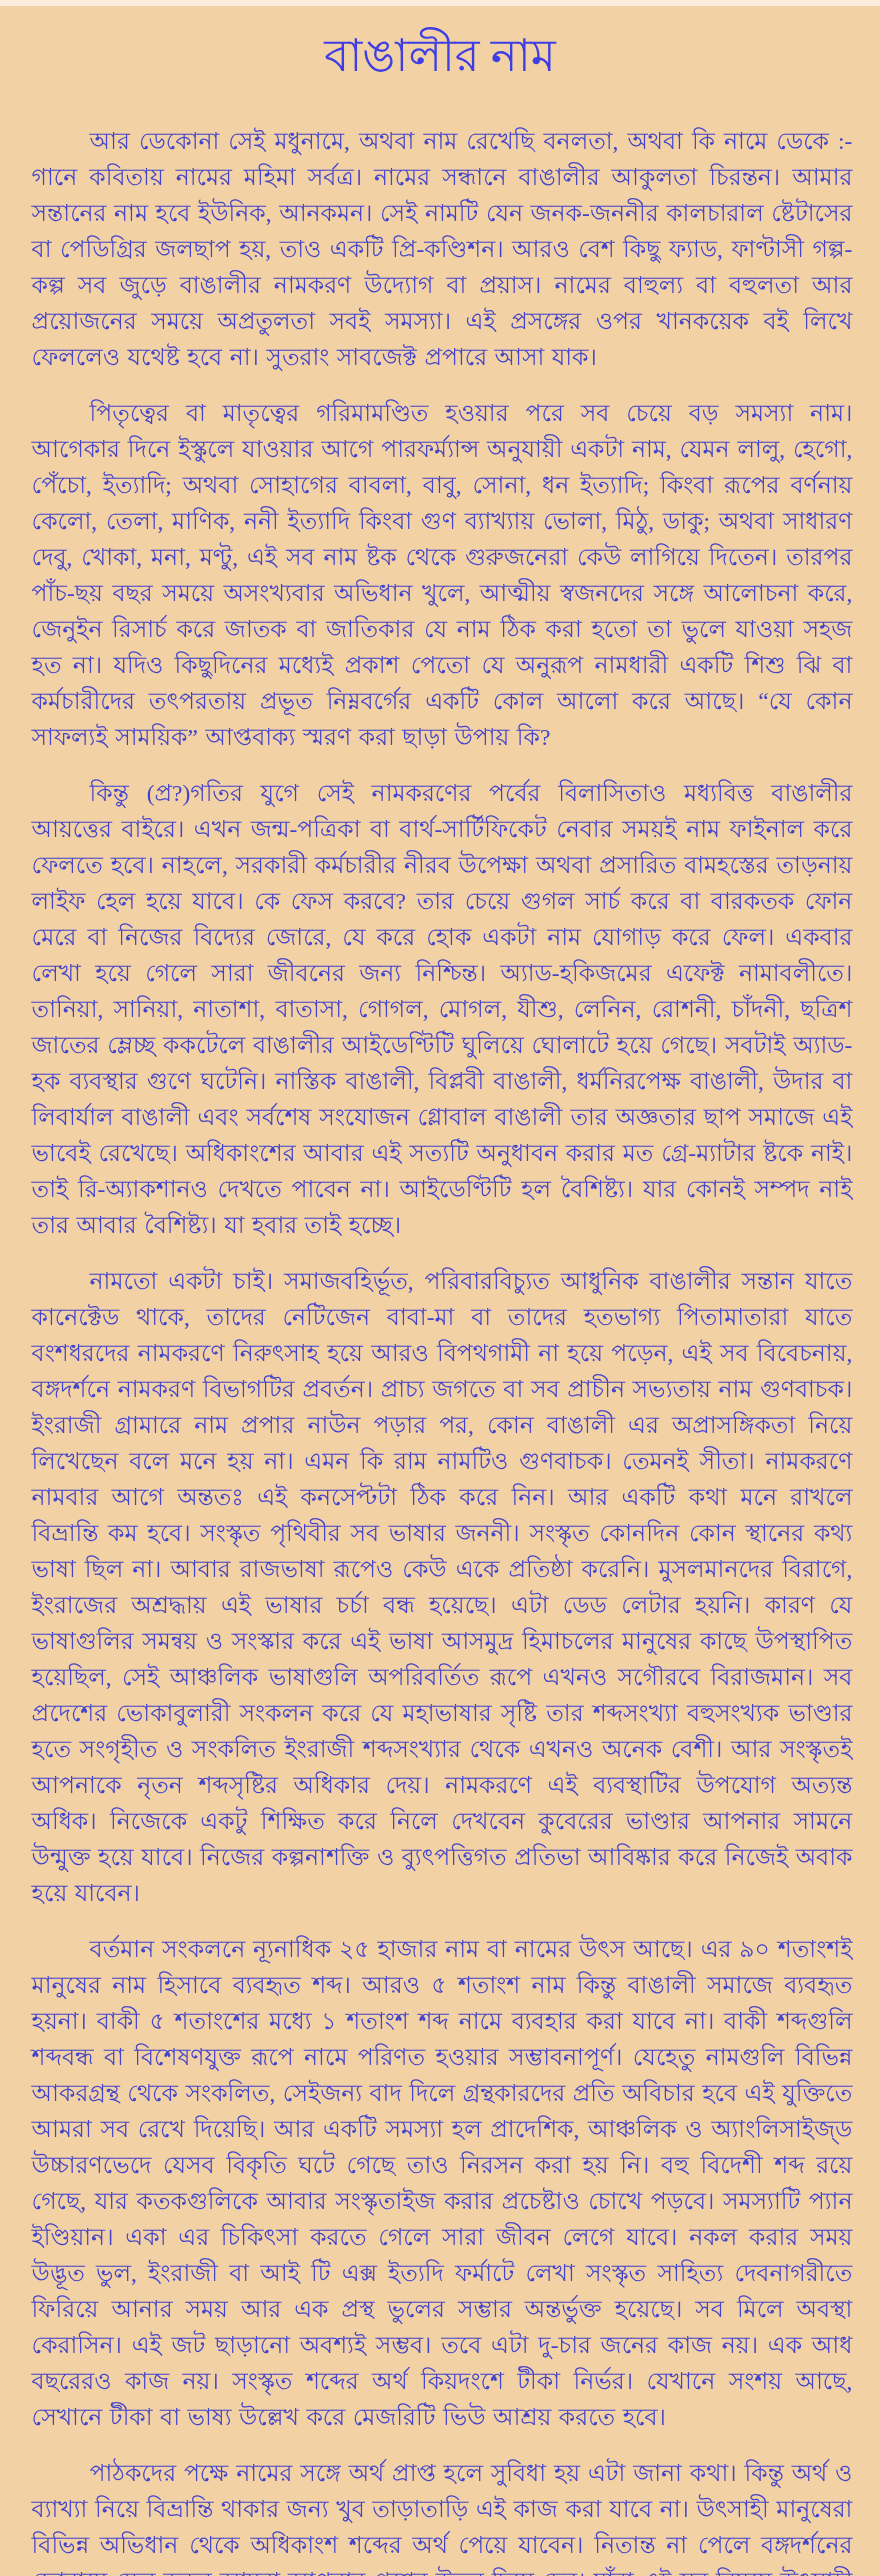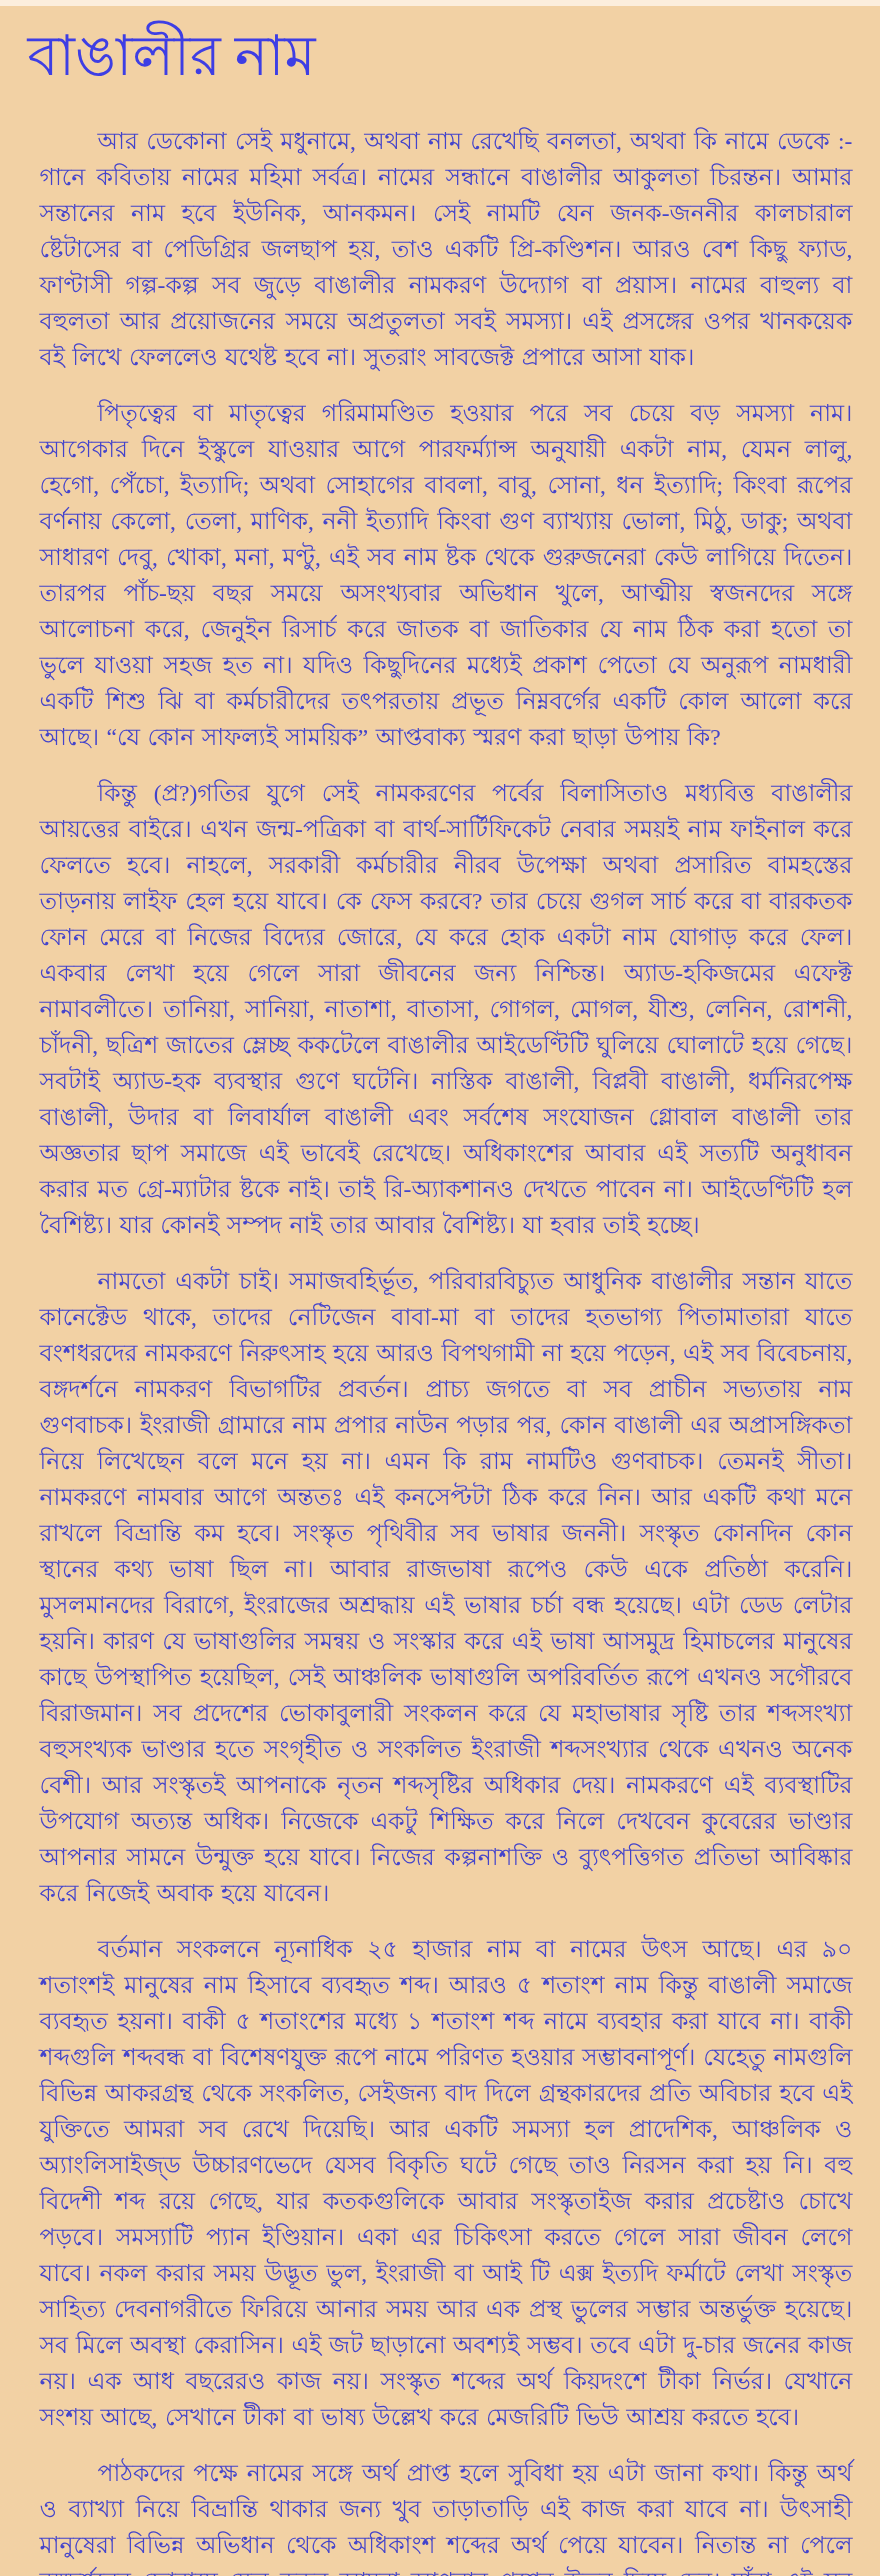--- a/index.html
+++ b/index.html
@@ -19,31 +19,32 @@
     background: #fceedd;
   }
   .page {
     box-sizing: border-box;
     width: 880px;
     padding: 0 27.6px;
   }
   .page-title {
     margin: 13px 0 16px 0;
     padding: 0;
-    font-size: 56px;
+    text-align: center;
+    font-size: 45px;
     line-height: 75px;
     font-weight: normal;
     color: #3e3ee4;
     font-family: "Liberation Serif", "DejaVu Serif", serif;
   }
   .body-text {
     margin-top: 29px;
   }
   .para {
-    margin: 0 0 20px 12px;
+    margin: 0 0 20px 4px;
     color: #4444cb;
     font-size: 23.5px;
     line-height: 36px;
     text-align: justify;
     text-indent: 58px;
     word-spacing: 1.6px;
   }
   .para:last-child {
     margin-bottom: 0;
   }

